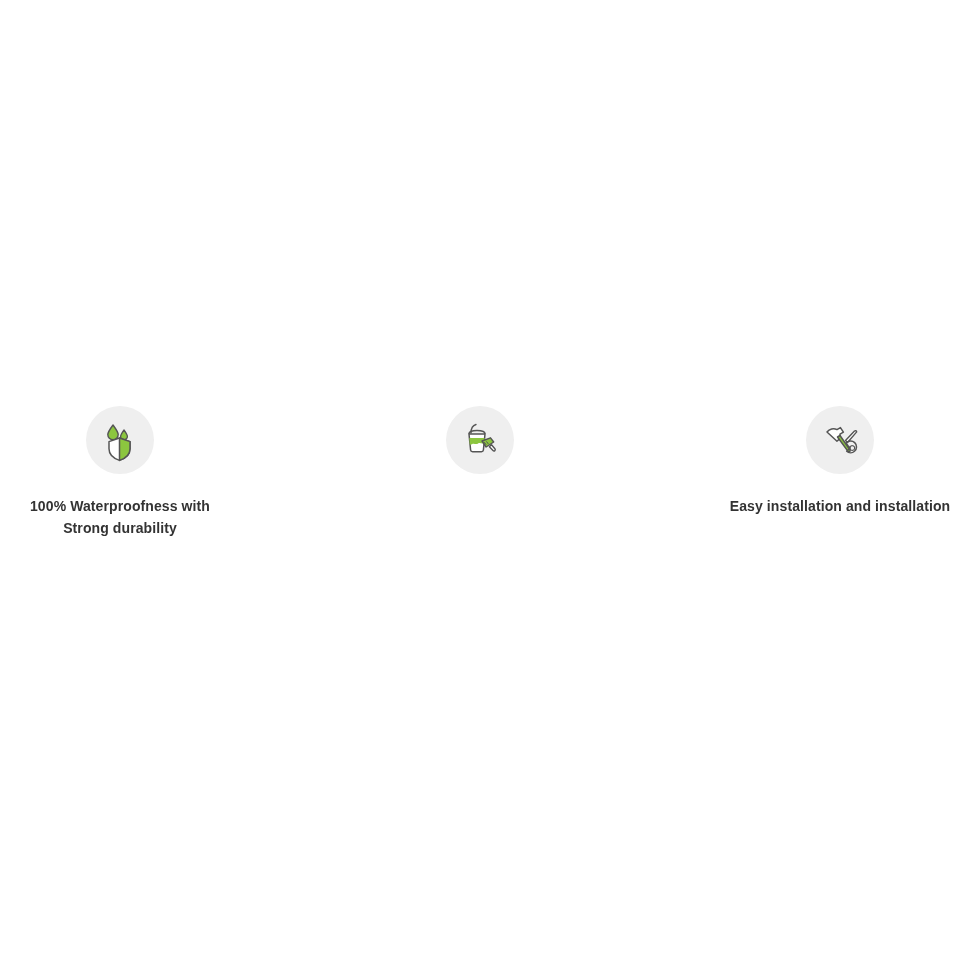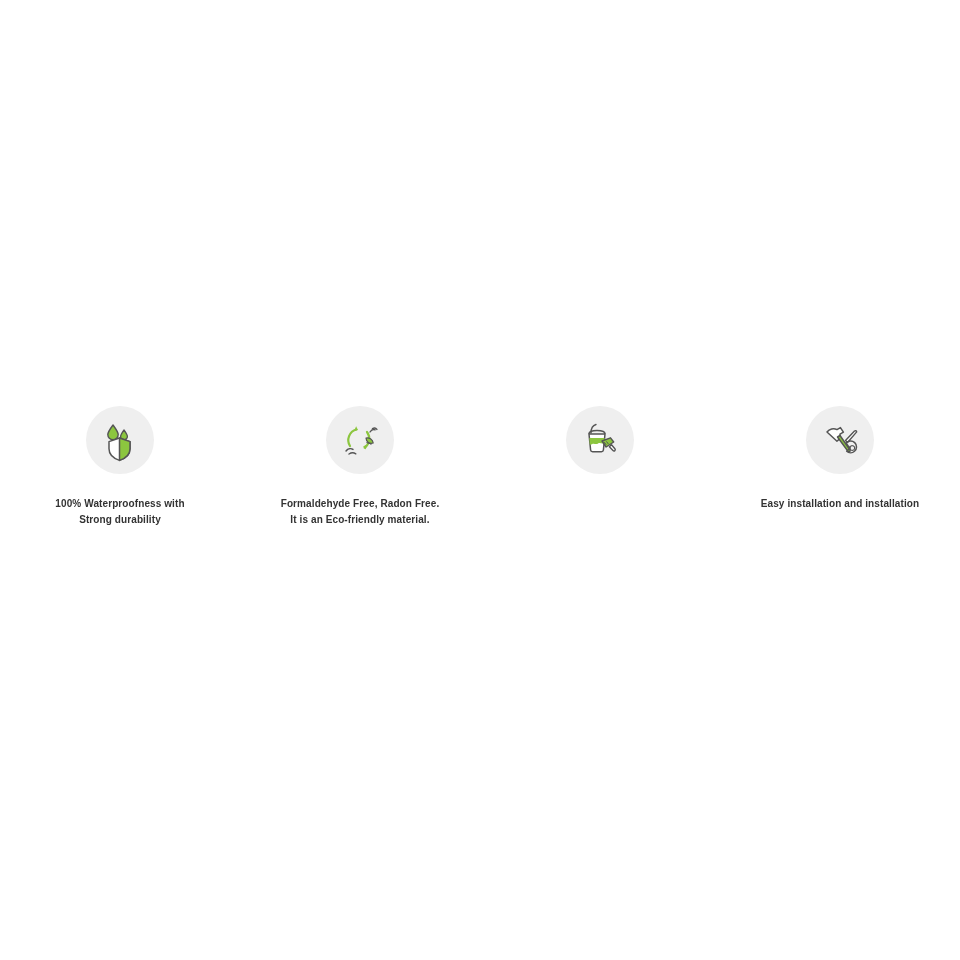--- a/index.html
+++ b/index.html
@@ -37,21 +37,21 @@
     background: #efefef;
     display: flex;
     align-items: center;
     justify-content: center;
     margin-bottom: 22px;
   }
   .icon-circle svg {
     display: block;
   }
   .feature-caption {
-    font-size: 10px;
+    font-size: 14px;
     font-weight: bold;
     color: #333333;
     line-height: 1.55;
     letter-spacing: 0.1px;
     white-space: pre-line;
     max-width: 230px;
   }
 </style>
 </head>
 <body>
@@ -64,38 +64,20 @@
         <path d="M17 9 c-3.4 4.6 -5.2 7.4 -5.2 9.6 a5.2 5.2 0 0 0 10.4 0 C22.2 16.4 20.4 13.6 17 9 z" fill="#8cc63f" stroke="#555555" stroke-width="1.4" stroke-linejoin="round"></path>
         <path d="M28 14 c-2.2 3.1 -3.4 4.9 -3.4 6.4 a3.4 3.4 0 0 0 6.8 0 C31.4 18.9 30.2 17.1 28 14 z" fill="#8cc63f" stroke="#555555" stroke-width="1.3" stroke-linejoin="round"></path>
         <path d="M23.5 22 l10.5 3.6 v7.2 c0 5.6 -4.4 9.6 -10.5 11.6 C17.4 42.4 13 38.4 13 32.8 v-7.2 z" fill="#ffffff" stroke="#555555" stroke-width="1.5" stroke-linejoin="round"></path>
         <path d="M23.5 22 l10.5 3.6 v7.2 c0 5.6 -4.4 9.6 -10.5 11.6 z" fill="#8cc63f" stroke="#555555" stroke-width="1.5" stroke-linejoin="round"></path>
       </svg>
     </div>
     <div class="feature-caption">100% Waterproofness with
 Strong durability</div>
   </div>
 
-  <div class="feature">
-    <div class="icon-circle">
-      <svg width="48" height="48" viewBox="0 0 48 48" aria-hidden="true">
-        <path d="M14 30 a11 11 0 0 1 6.5 -16.5" fill="none" stroke="#8cc63f" stroke-width="2.2" stroke-linecap="round"></path>
-        <path d="M20.2 10.2 l1.6 3.8 l-4 1.2 z" fill="#8cc63f"></path>
-        <path d="M31 16 a11 11 0 0 1 -2.4 15.6" fill="none" stroke="#8cc63f" stroke-width="2.2" stroke-linecap="round"></path>
-        <path d="M29.8 33.6 l-2.6 -3.3 l3.9 -1.6 z" fill="#8cc63f"></path>
-        <path d="M34 16 c1.5 -2.4 3.6 -2.8 5.2 -2.2" fill="none" stroke="#555555" stroke-width="1.4" stroke-linecap="round"></path>
-        <path d="M36.5 12.6 c1.8 -1 3.6 -0.4 4.4 0.8" fill="none" stroke="#555555" stroke-width="1.4" stroke-linecap="round"></path>
-        <path d="M30 22 c3.6 -0.6 6.8 1.6 7.2 5 c-3.6 1.2 -7 -0.8 -7.2 -5 z" fill="#8cc63f" stroke="#555555" stroke-width="1.2" stroke-linejoin="round"></path>
-        <path d="M30.4 26.6 c1.8 0.3 3.6 0.9 5 1.9" fill="none" stroke="#555555" stroke-width="1"></path>
-        <path d="M10 35 c2 -2.6 5 -3 7 -1.6" fill="none" stroke="#555555" stroke-width="1.4" stroke-linecap="round"></path>
-        <path d="M13 38 c2.4 -1.6 5 -1.4 6.8 -0.2" fill="none" stroke="#555555" stroke-width="1.4" stroke-linecap="round"></path>
-      </svg>
-    </div>
-    <div class="feature-caption">Formaldehyde Free, Radon Free.
-It is an Eco-friendly material.</div>
-  </div>
 
   <div class="feature">
     <div class="icon-circle">
       <svg width="48" height="48" viewBox="0 0 48 48" aria-hidden="true">
         <path d="M13 18 h16 l-1.6 16 a2 2 0 0 1 -2 1.8 h-8.8 a2 2 0 0 1 -2 -1.8 z" fill="#ffffff" stroke="#555555" stroke-width="1.5" stroke-linejoin="round"></path>
         <path d="M13.4 22 h15.2 l-0.5 5 c-2.2 1.6 -4 -1 -6 0.4 c-2.2 1.6 -4 -0.6 -6.2 0.8 c-1 0.6 -1.8 0.4 -2.2 0 z" fill="#8cc63f"></path>
         <path d="M13 18 c0 -2 3.6 -3.4 8 -3.4 s8 1.4 8 3.4" fill="none" stroke="#555555" stroke-width="1.5"></path>
         <path d="M15 17 c0 -4 1.5 -7.5 5 -8.5" fill="none" stroke="#555555" stroke-width="1.4" stroke-linecap="round"></path>
         <path d="M26 25 l8.5 -3.2 l3.2 4.2 l-7.6 5 z" fill="#8cc63f" stroke="#555555" stroke-width="1.4" stroke-linejoin="round"></path>
         <path d="M33.4 30.8 l3.6 3.8 c1.2 1.3 3 -0.4 1.9 -1.8 l-3.4 -4z" fill="#ffffff" stroke="#555555" stroke-width="1.4" stroke-linejoin="round"></path>

